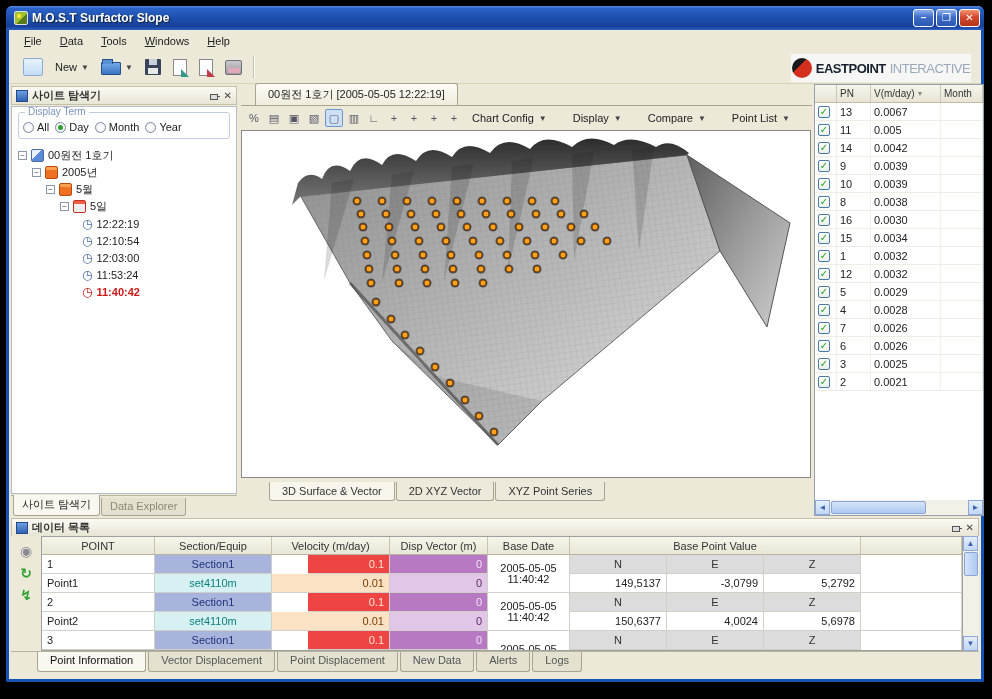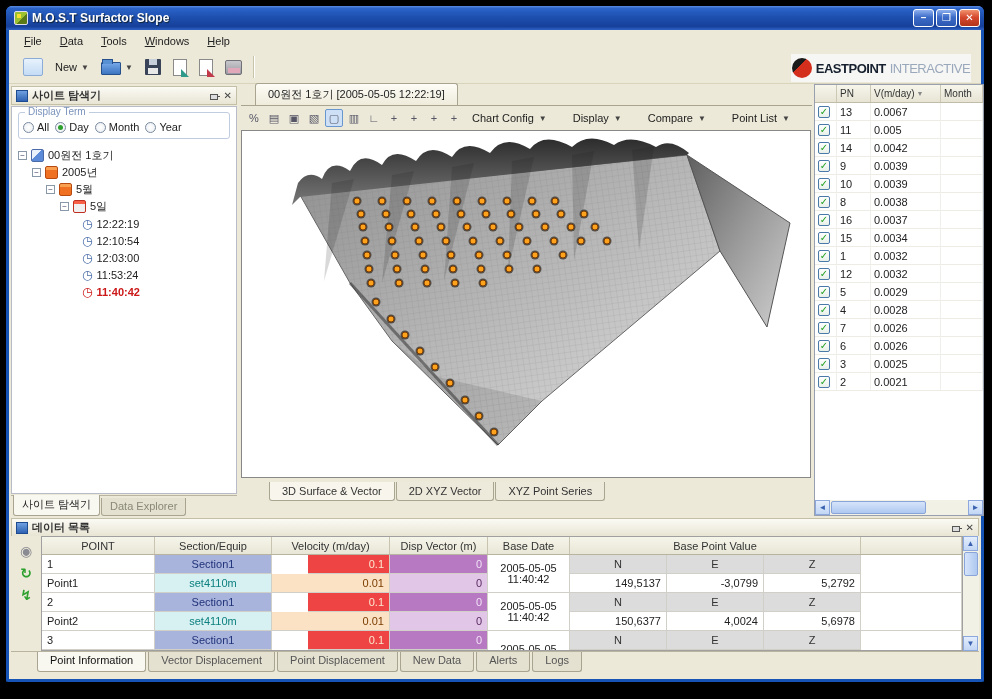--- a/index.html
+++ b/index.html
@@ -497,21 +497,21 @@
             <div>8</div>
             <div>0.0038</div>
             <div></div>
           </div>
 
           <div class="pl-row">
             <div>
               <span class="cb">✓</span>
             </div>
             <div>16</div>
-            <div>0.0037</div>
+            <div>0.0030</div>
             <div></div>
           </div>
 
           <div class="pl-row">
             <div>
               <span class="cb">✓</span>
             </div>
             <div>15</div>
             <div>0.0034</div>
             <div></div>

